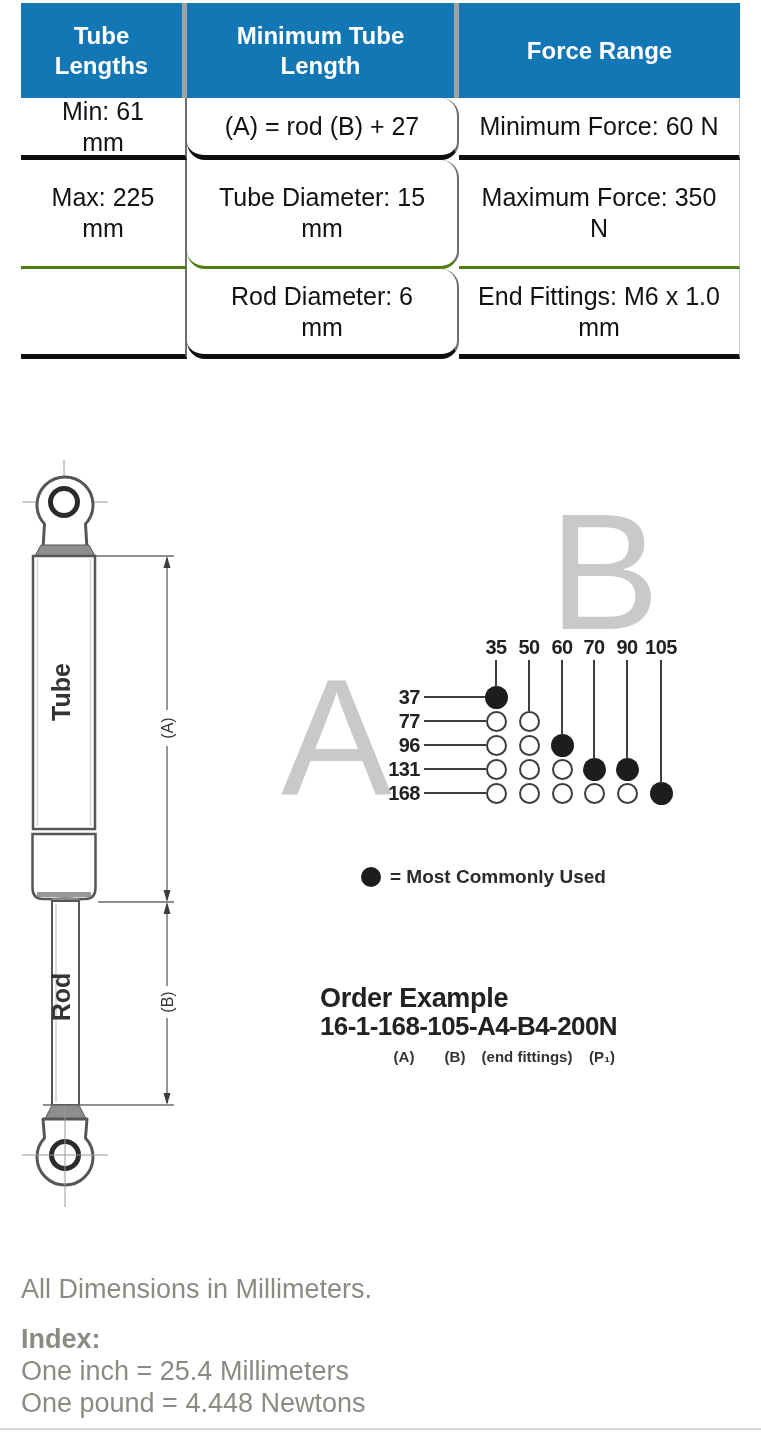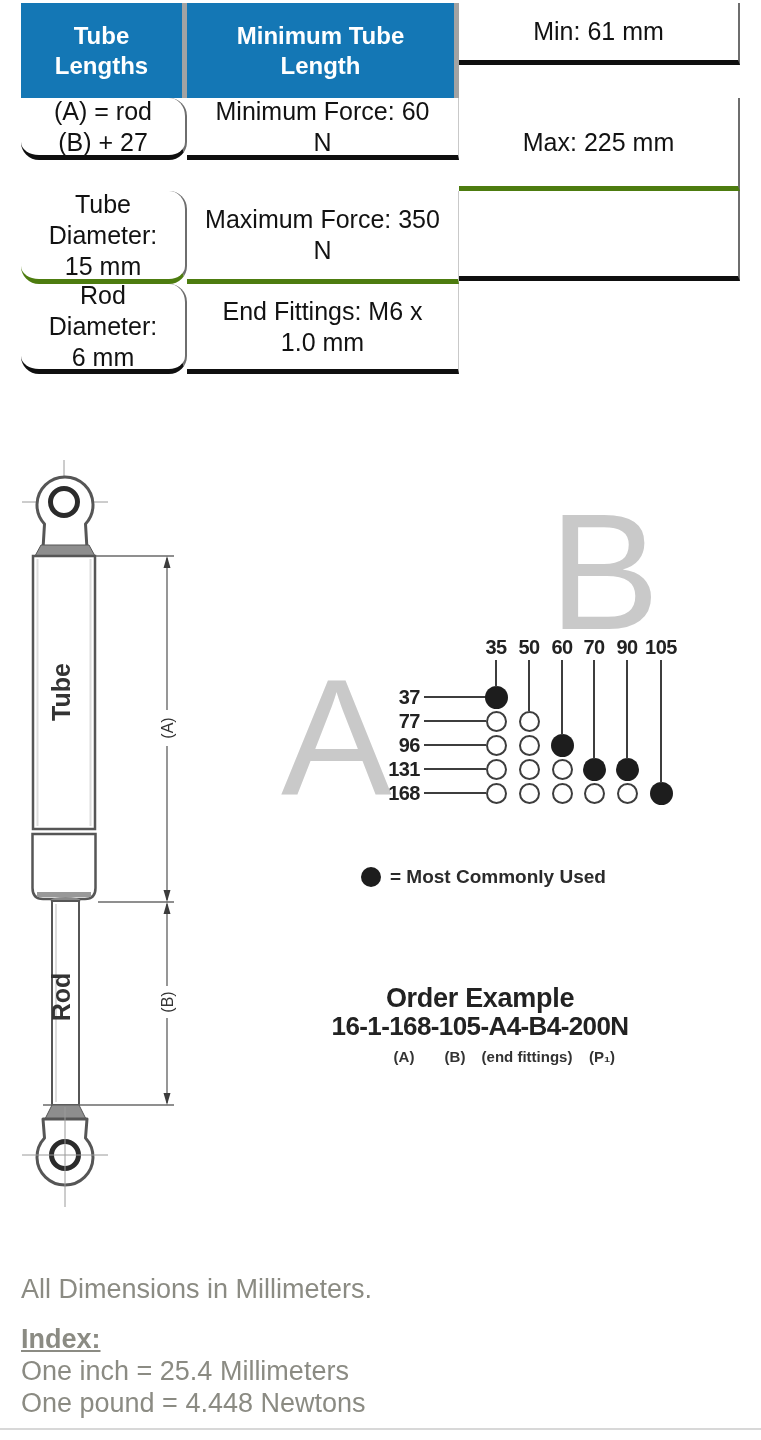--- a/index.html
+++ b/index.html
@@ -15,21 +15,21 @@
       box-sizing:border-box;padding:0 20px;}
   .th.gapr{border-right:5px solid #a3a3a3;}
   .td{display:flex;align-items:center;justify-content:center;text-align:center;
       font-size:25px;line-height:31px;color:#121212;box-sizing:border-box;background:#fff;}
   .td.c1{padding:0 20px;}
   .td.c2{padding:0 24px;border-radius:18px;}
   .td.c3{padding:0 18px;}
   .td.sepr{border-right:2px solid #6e6e6e;}
   .td.edge{border-right:1px solid #c9c9c9;}
   .r1{height:62px;border-bottom:5px solid #0f0f0f;}
-  .r2{height:93px;border-bottom:5px solid #4d7c0f;}
+  .r2{height:109px;border-bottom:3px solid #4d7c0f;}
   .r3{height:90px;border-bottom:5px solid #0f0f0f;}
 
   
   .drawing{position:absolute;left:10px;top:452px;}
   .part{fill:#ffffff;stroke:#565656;}
   .thin{stroke:#9a9a9a;stroke-width:1;}
   .dim{stroke:#6a6a6a;stroke-width:1.4;}
   .shade{stroke:#dddddd;stroke-width:2;}
   .partlabel{font-family:"Liberation Sans",sans-serif;font-size:25px;font-weight:600;
              fill:#333;text-anchor:middle;}
@@ -54,41 +54,42 @@
 
   
   .legend{position:absolute;left:361px;top:866px;}
   .legend-row{display:flex;align-items:center;height:22px;margin-bottom:7px;}
   .lg-open{width:19px;height:19px;border:2.5px solid #2b2b2b;border-radius:50%;
            box-sizing:border-box;background:#fff;}
   .lg-filled{width:20px;height:20px;border-radius:50%;background:#1d1d1d;}
   .lg-text{margin-left:9px;font-size:19px;font-weight:600;color:#2b2b2b;white-space:nowrap;}
 
   
-  .order{position:absolute;left:320px;top:984px;width:320px;text-align:center;}
+  .order{position:absolute;left:320px;top:984px;width:320px;text-align:left;}
   .order-title{font-size:27px;font-weight:700;letter-spacing:-.3px;color:#222;line-height:28px;}
   .order-code{font-size:26px;font-weight:700;letter-spacing:-.6px;color:#222;line-height:28px;
               white-space:nowrap;}
   .order-sub{position:absolute;top:64px;transform:translateX(-50%);font-size:15px;
              font-weight:600;color:#333;white-space:nowrap;}
   .sub-p1{font-family:Liberation Sans, sans-serif;}
 
   
   .note{position:absolute;left:21px;font-size:27px;line-height:34px;color:#8b8b83;}
-  .note.b{font-weight:700;text-decoration:underline;}
+  .note.b{font-weight:700;}
   .footer-divider{position:absolute;left:0;top:1428px;width:761px;height:2px;background:#d8d8d8;}
 </style>
 </head>
 <body>
 
 <div id="page">
 
   <div class="spec-table">
     <div class="th gapr">Tube Lengths</div>
     <div class="th gapr">Minimum Tube Length</div>
+    <div class="th">Force Range</div>
 
     <div class="td c1 r1 sepr">Min: 61 mm</div>
     <div class="td c2 r1 sepr">(A) = rod (B) + 27</div>
     <div class="td c3 r1 edge">Minimum Force: 60 N</div>
 
     <div class="td c1 r2 sepr">Max: 225 mm</div>
     <div class="td c2 r2 sepr">Tube Diameter: 15 mm</div>
     <div class="td c3 r2 edge">Maximum Force: 350 N</div>
 
     <div class="td c1 r3 sepr"></div>

